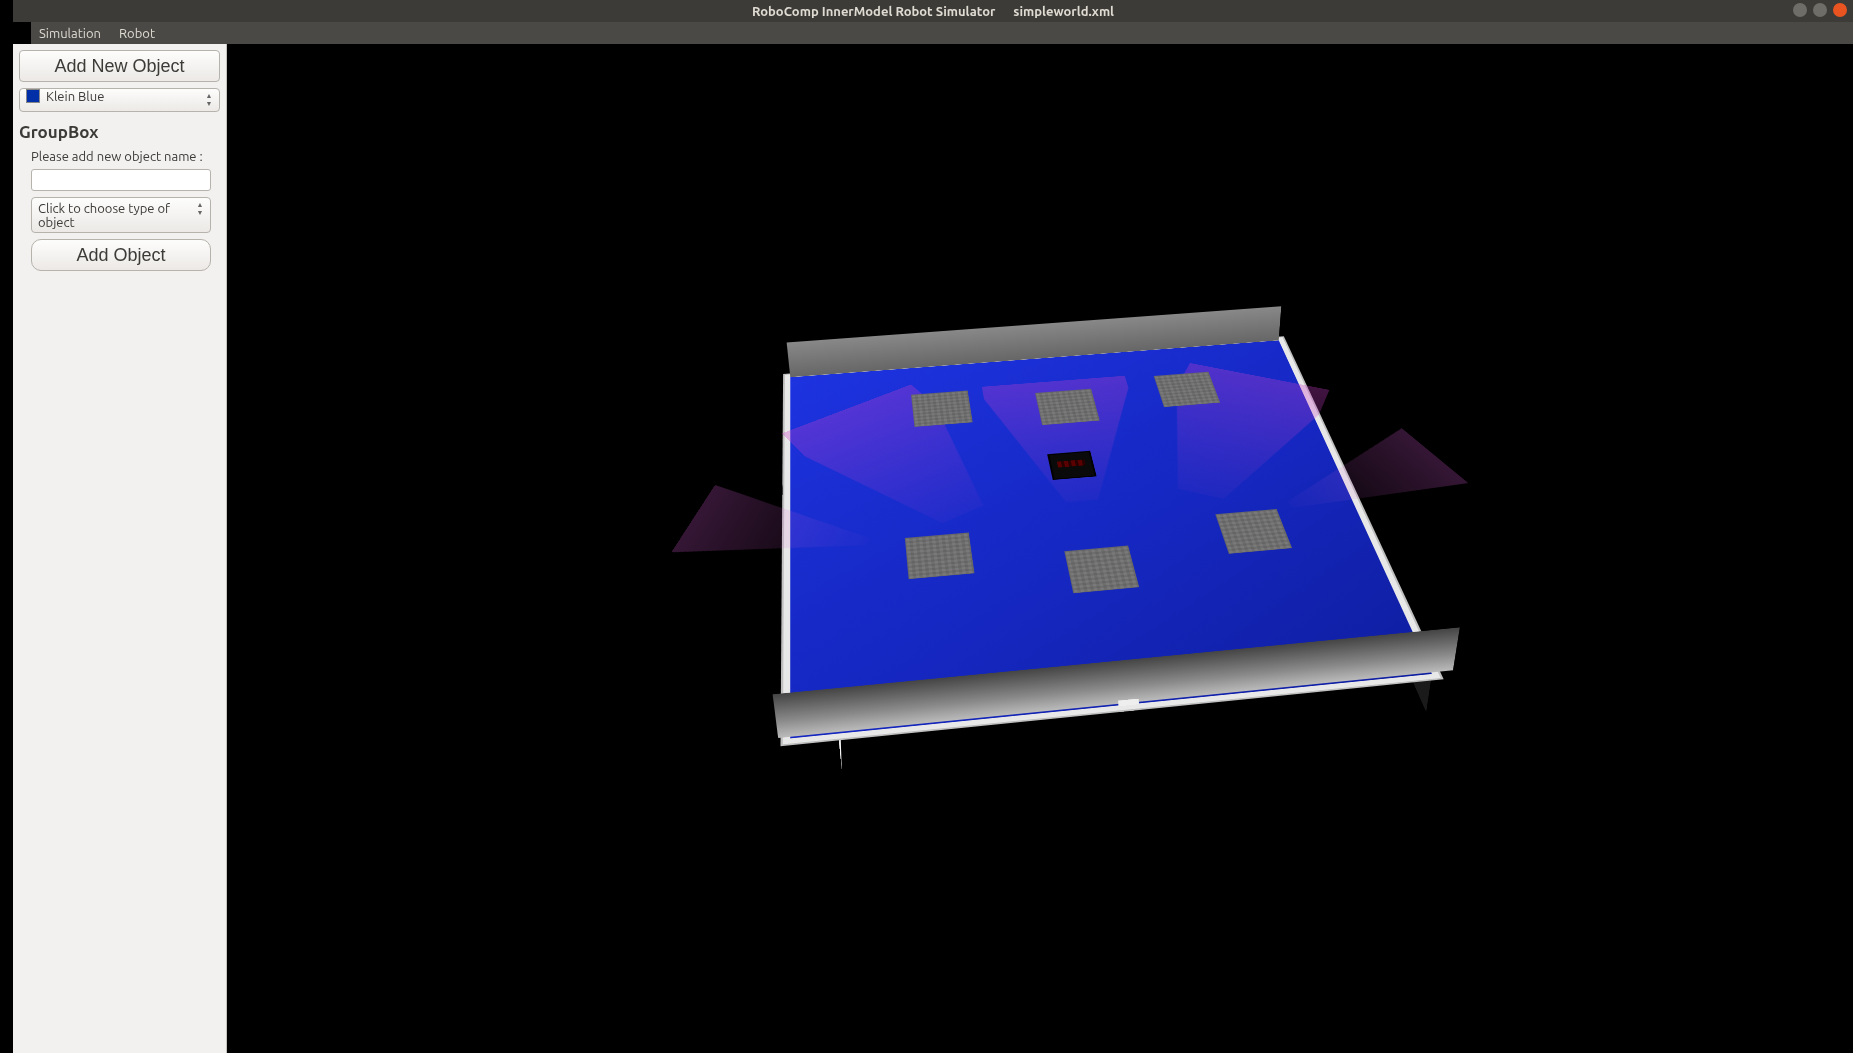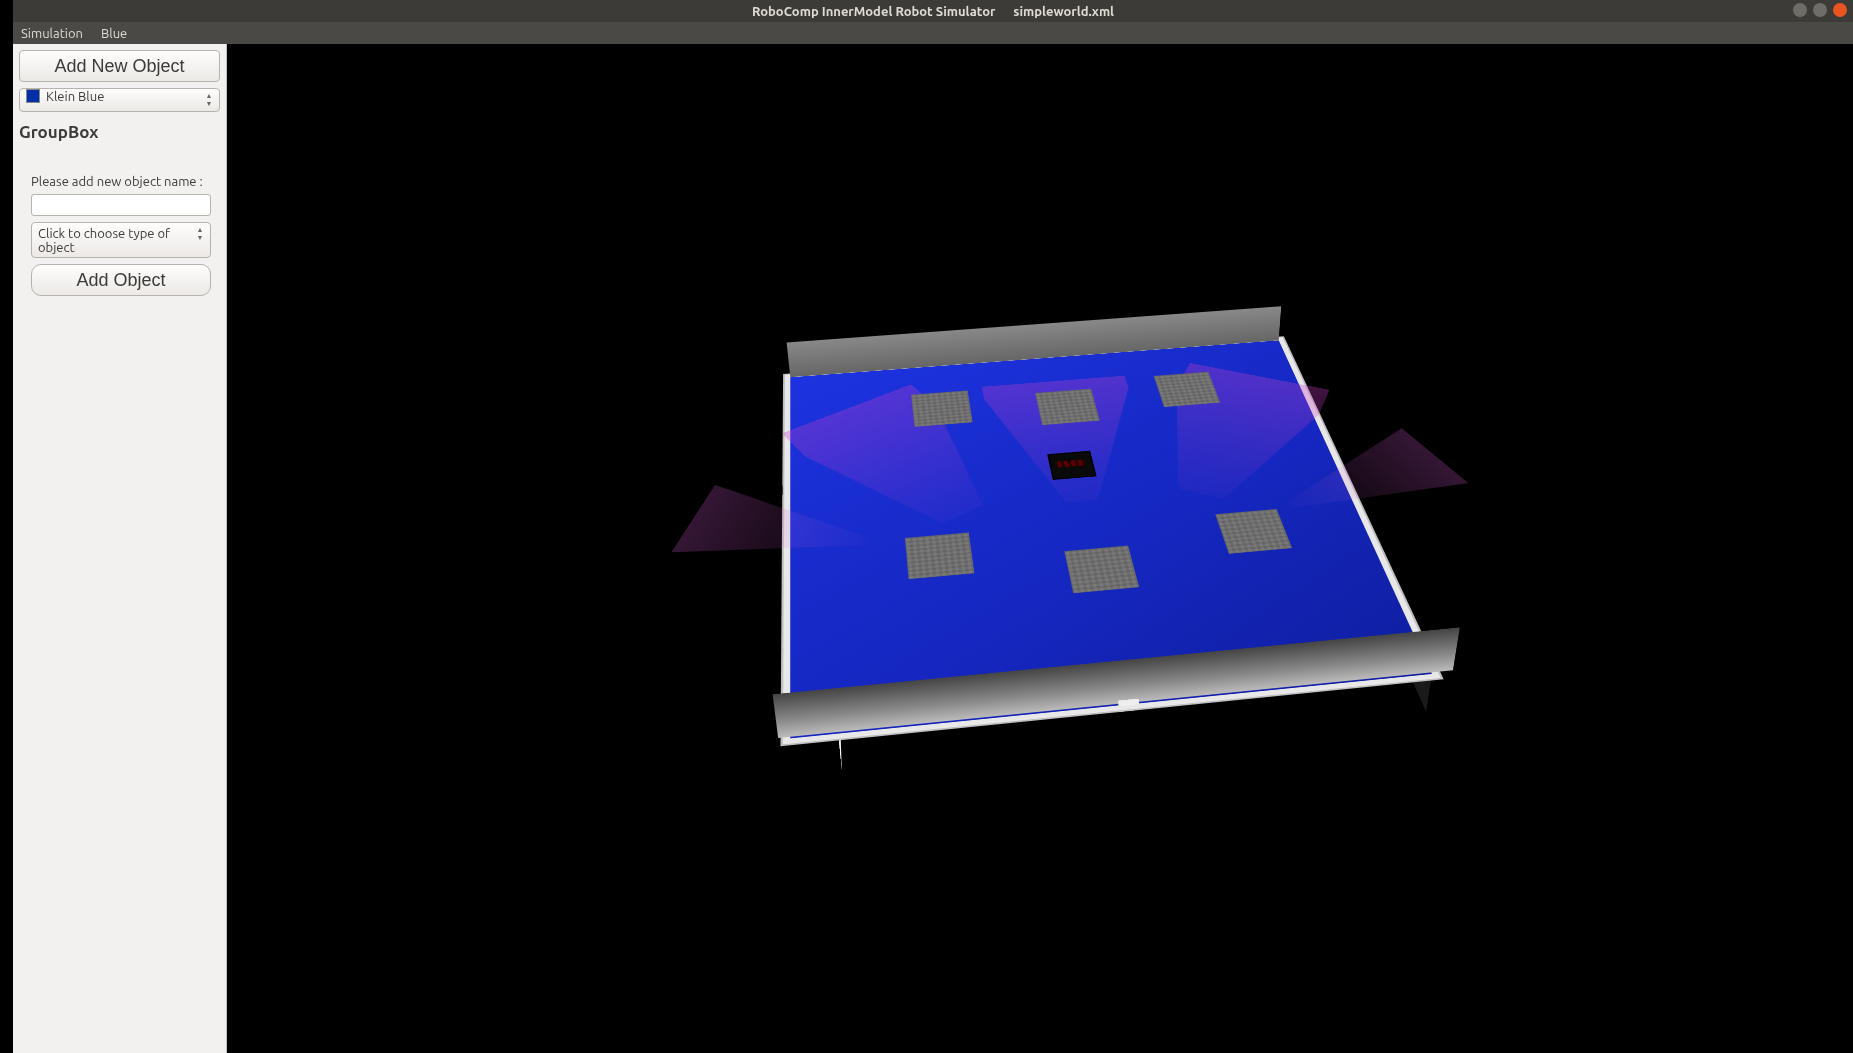--- a/index.html
+++ b/index.html
@@ -45,20 +45,21 @@
   .wc-close { background: #e95420; }
   .menubar {
     height: 22px;
     background: #4a4945;
     color: #dfdbd2;
     display: flex;
     align-items: center;
     padding: 0 8px;
     gap: 18px;
     font-size: 13px;
+    margin-left: 18px;
   }
   .menubar .menu-item { cursor: pointer; }
   .content {
     flex: 1;
     display: flex;
     min-height: 0;
   }
   .sidebar {
     width: 214px;
     background: #f2f1f0;
@@ -113,21 +114,20 @@
   .groupbox-title {
     font-weight: bold;
     margin-top: 4px;
     font-size: 17px;
   }
   .group-inner {
     padding: 2px 0 0 12px;
     display: flex;
     flex-direction: column;
     gap: 6px;
-    margin-top: 25px;
   }
   .label { font-size: 13px; }
   .text-input {
     width: 180px;
     height: 22px;
     border: 1px solid #b6b3ac;
     border-radius: 3px;
     background: #fff;
     padding: 0 4px;
     font-size: 13px;
@@ -292,21 +292,21 @@
     <span class="title-file">simpleworld.xml</span>
     <div class="window-controls">
       <span class="wc-btn wc-min"></span>
       <span class="wc-btn wc-max"></span>
       <span class="wc-btn wc-close"></span>
     </div>
   </div>
 
   <div class="menubar">
     <span class="menu-item">Simulation</span>
-    <span class="menu-item">Blue</span>
+    <span class="menu-item">Robot</span>
   </div>
 
   <div class="content">
 
     <div class="sidebar">
 
       <button class="btn">Add New Object</button>
 
       <div class="combo">
         <span class="swatch"></span>

